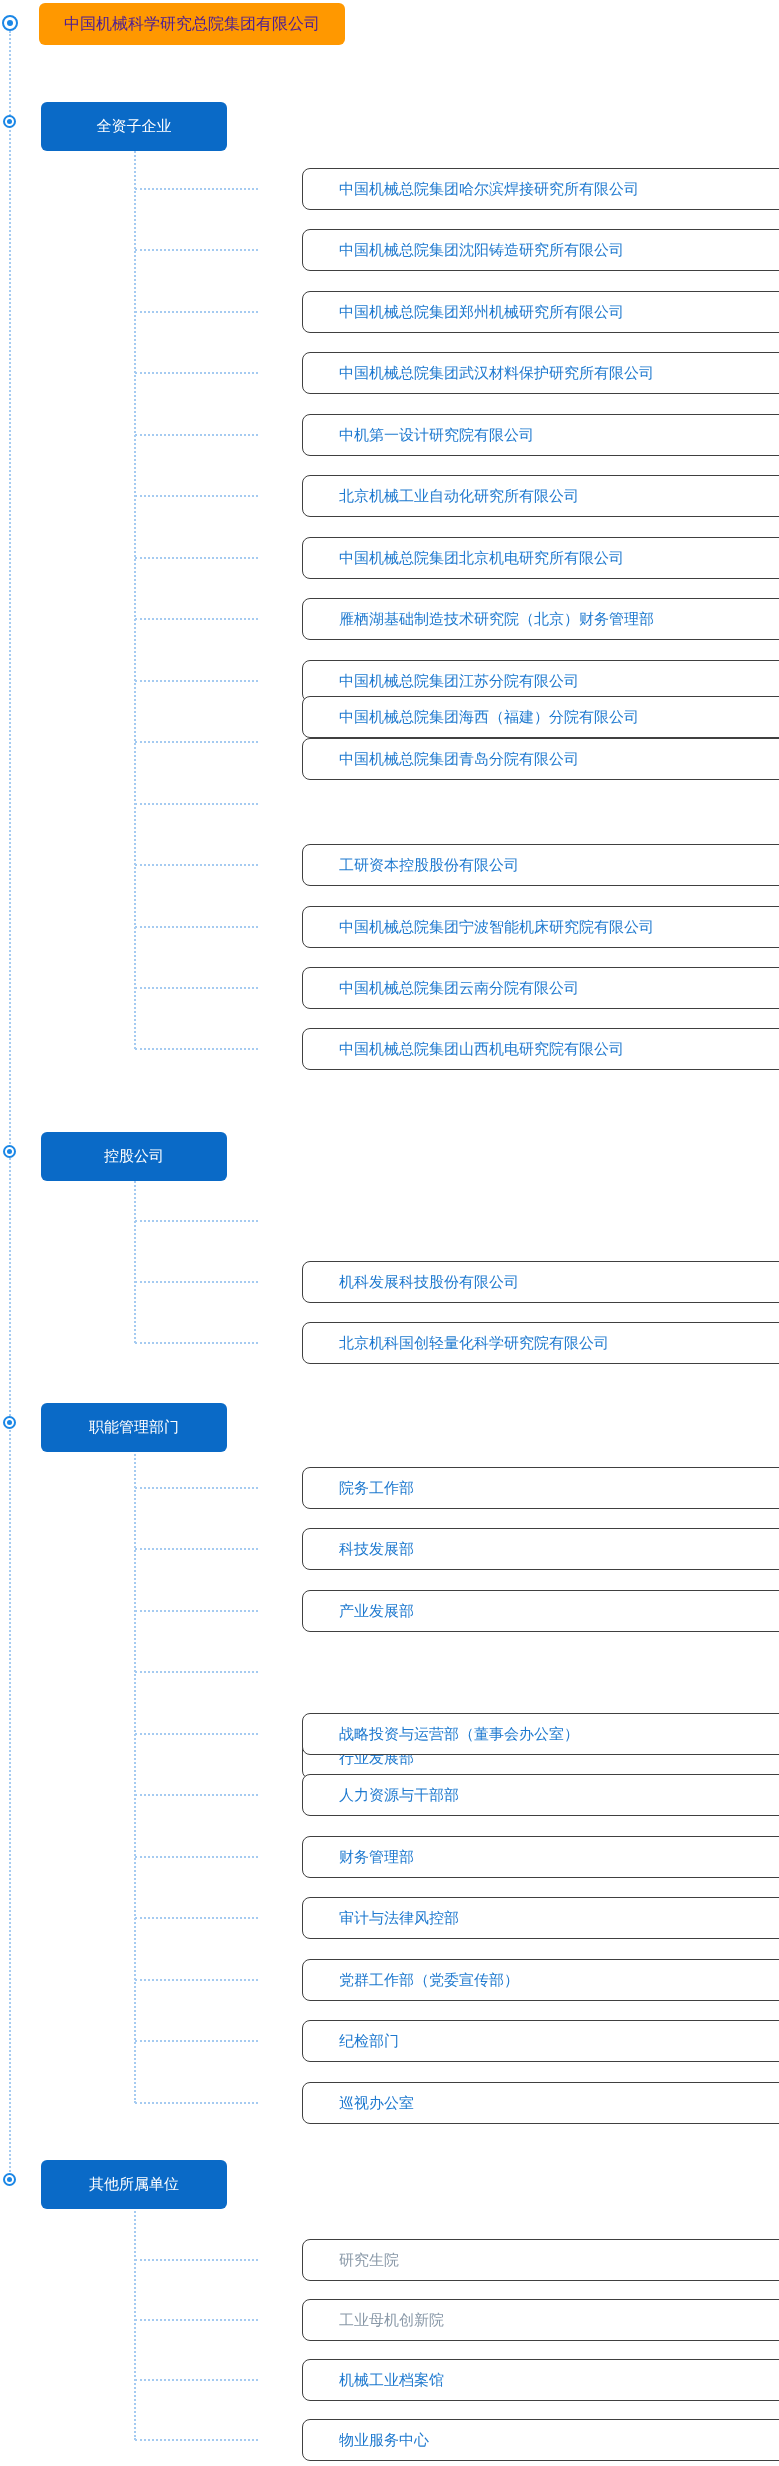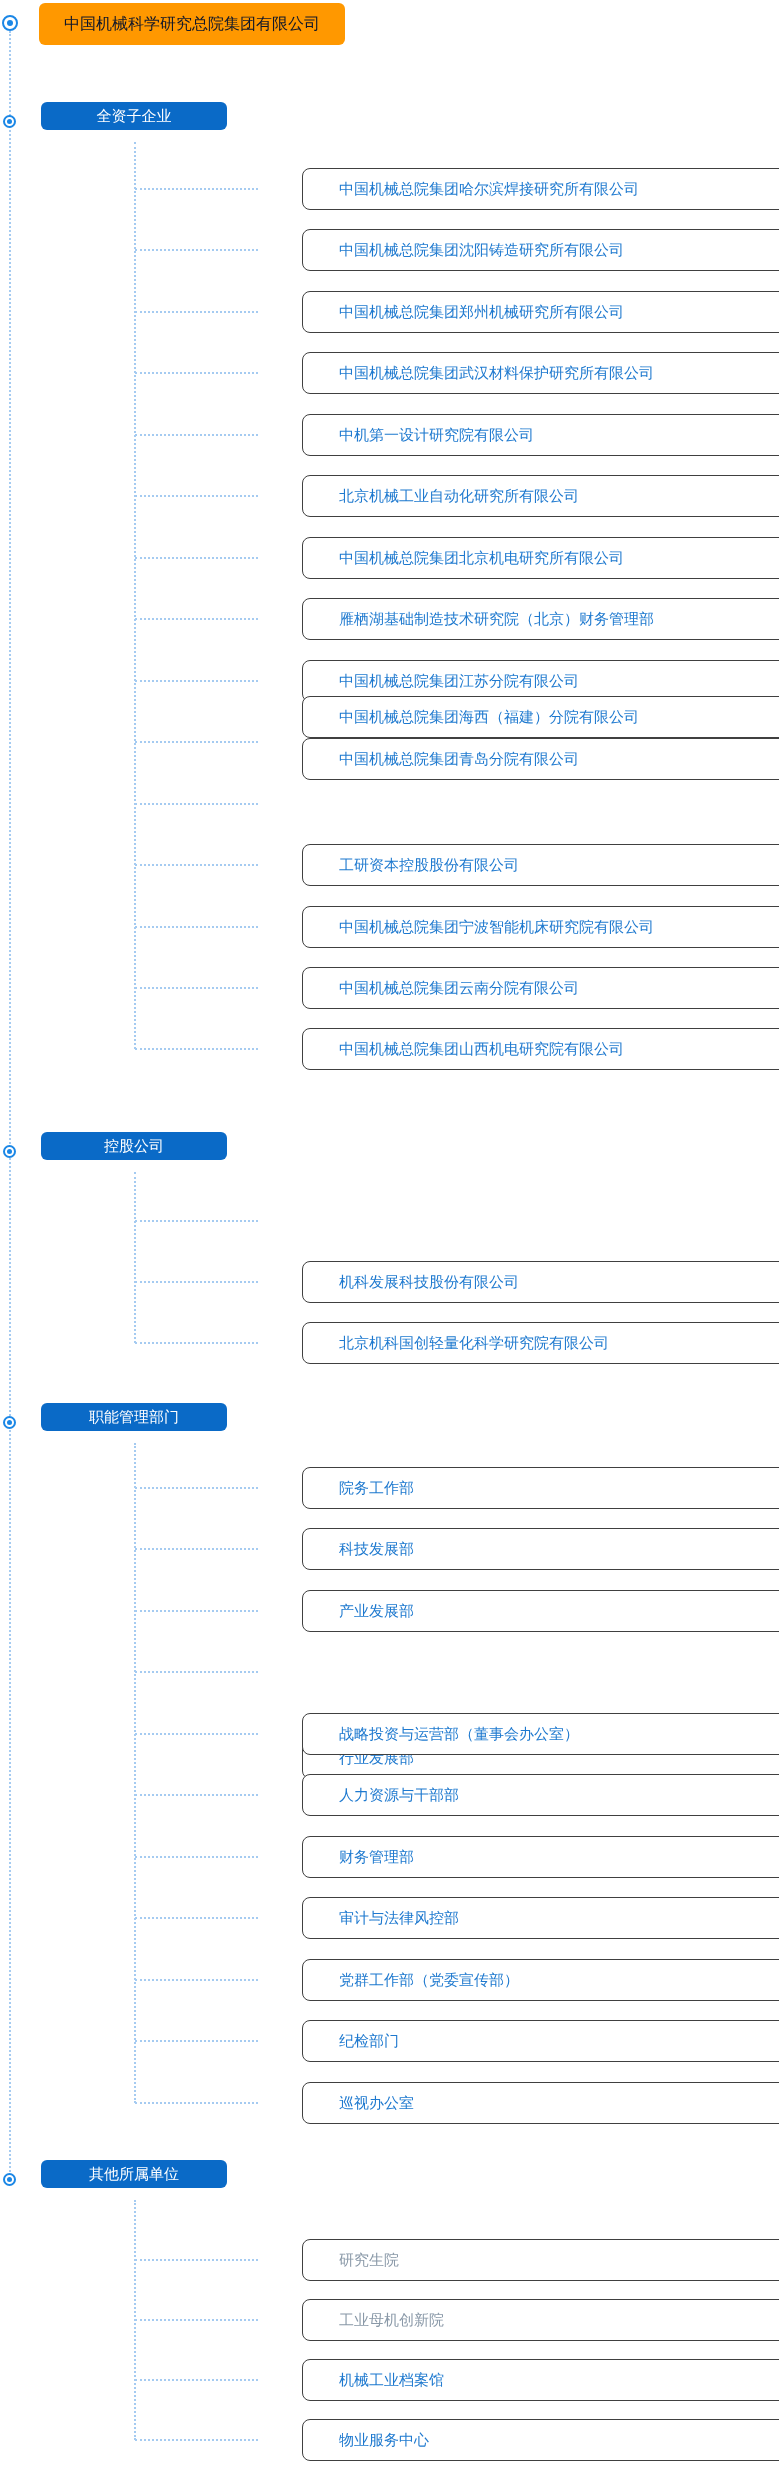--- a/index.html
+++ b/index.html
@@ -12,23 +12,23 @@
   .hline { position: absolute; left: 135px; width: 123px; height: 0; border-top: 2px dotted #a5cbf1; }
 
   .bullet { position: absolute; left: 3px; width: 9px; height: 9px; border: 2px solid #1b87e6;
             border-radius: 50%; background: #fff; z-index: 2; }
   .bullet::after { content: ""; position: absolute; left: 2px; top: 2px; width: 5px; height: 5px;
             border-radius: 50%; background: #1b87e6; }
   .root-bullet { left: 2px; width: 12px; height: 12px; }
   .root-bullet::after { left: 3px; top: 3px; width: 6px; height: 6px; }
 
   .root-btn { position: absolute; left: 39px; top: 3px; width: 306px; height: 42px;
-            background: #ff9800; border-radius: 6px; color: #0f172a; font-size: 16px;
+            background: #ff9800; border-radius: 6px; color: #4c1d95; font-size: 16px;
             display: flex; align-items: center; justify-content: center; cursor: pointer; z-index: 1; }
-  .section-btn { position: absolute; left: 41px; width: 186px; height: 28px;
+  .section-btn { position: absolute; left: 41px; width: 186px; height: 49px;
             background: #0a6ac7; border-radius: 6px; color: #ffffff; font-size: 15px;
             display: flex; align-items: center; justify-content: center; cursor: pointer; z-index: 1; }
   .item-box { position: absolute; left: 258px; width: 512px; height: 42px; box-sizing: border-box;
             background: #ffffff; border: 1px solid #404040; border-radius: 8px;
             color: #1e79cf; font-size: 15px; line-height: 40px; padding-left: 36px;
             white-space: nowrap; cursor: pointer; z-index: 1; margin-left: 44px; }
   .item-box.muted { color: #8a99a8; }
 </style>
 </head>
 <body>

